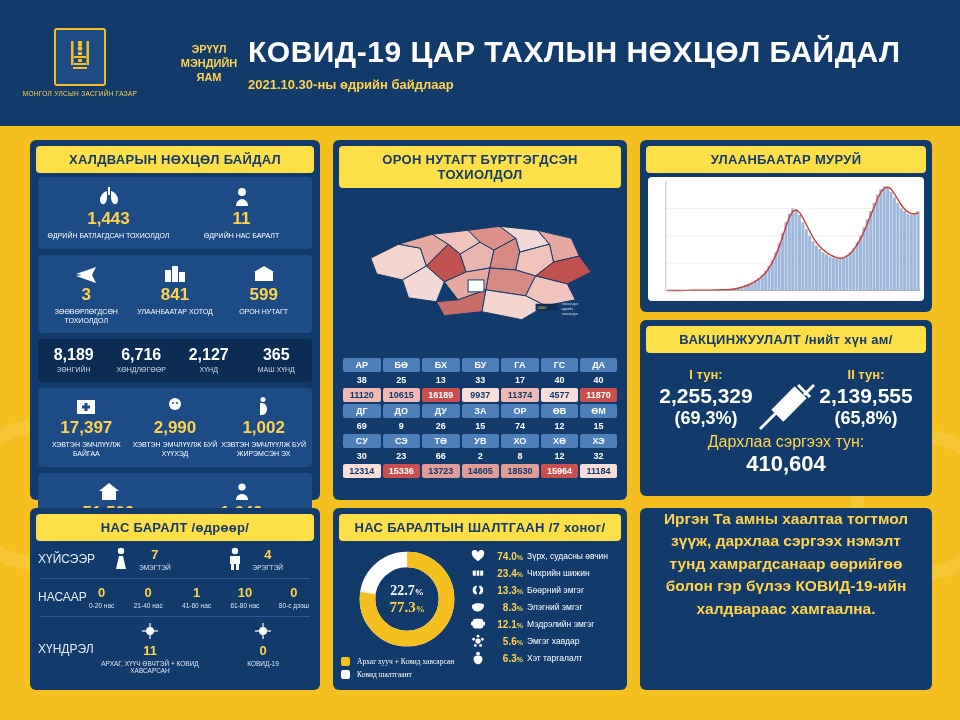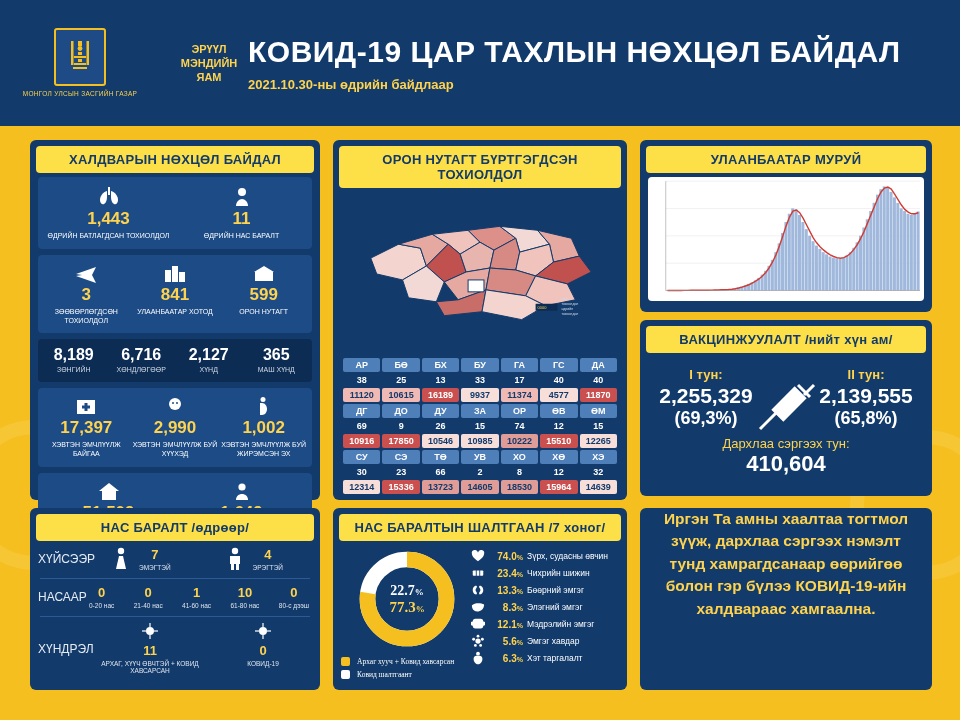--- a/index.html
+++ b/index.html
@@ -77,21 +77,21 @@
   
   #p-curve { left:640px; top:140px; width:292px; height:172px;}
   #p-vac { left:640px; top:320px; width:292px; height:176px;}
   .vac-wrap{ color:#fff; text-align:center; position:relative; height:120px;}
   .vac-col{ position:absolute; top:10px; width:120px; }
   .vac-col.l{ left:6px;} .vac-col.r{ right:6px;}
   .vac-t{ color:#ffd34d; font-size:13px; font-weight:bold; }
   .vac-n{ font-size:21px; font-weight:bold; margin-top:2px;}
   .vac-p{ font-size:18px; font-weight:bold;}
   .vac-bottom{ position:absolute; bottom:0; width:100%; }
-  .vac-bottom .l1{ color:#ffd34d; font-size:13px;text-align:center;}
+  .vac-bottom .l1{ color:#ffd34d; font-size:16px;text-align:center;}
   .vac-bottom .l2{ color:#fff; font-size:22px; font-weight:bold;}
 
   
   #p-deaths{ left:30px; top:508px; width:290px; height:182px;}
   .drow{ display:flex; align-items:center; color:#fff; padding:2px 8px;}
   .drow .tag{ width:48px; font-size:12px; color:#e6ecf4;}
   .agebox{ text-align:center; margin:0 3px;}
   .agebox .n{ color:#ffd34d; font-size:13px; font-weight:bold;}
   .agebox .s{ font-size:6.5px; color:#dde5ef; line-height:1.2; margin-top:2px;}
   .sep{ height:1px; background:#2b5a96; margin:4px 10px;}
@@ -372,29 +372,20 @@
       </tr>
       <tr>
         <td class="cnt">69</td>
         <td class="cnt">9</td>
         <td class="cnt">26</td>
         <td class="cnt">15</td>
         <td class="cnt">74</td>
         <td class="cnt">12</td>
         <td class="cnt">15</td>
       </tr>
-      <tr>
-        <td class="tot hot">10916</td>
-        <td class="tot hot">17850</td>
-        <td class="tot pale">10546</td>
-        <td class="tot pale">10985</td>
-        <td class="tot mid">10222</td>
-        <td class="tot hot">15510</td>
-        <td class="tot pale">12265</td>
-      </tr>
 
       <tr>
         <td class="hdr">СУ</td>
         <td class="hdr">СЭ</td>
         <td class="hdr">ТӨ</td>
         <td class="hdr">УВ</td>
         <td class="hdr">ХО</td>
         <td class="hdr">ХӨ</td>
         <td class="hdr">ХЭ</td>
       </tr>
@@ -407,21 +398,21 @@
         <td class="cnt">12</td>
         <td class="cnt">32</td>
       </tr>
       <tr>
         <td class="tot pale">12314</td>
         <td class="tot hot">15336</td>
         <td class="tot mid">13723</td>
         <td class="tot mid">14605</td>
         <td class="tot mid">18530</td>
         <td class="tot hot">15964</td>
-        <td class="tot pale">14639</td>
+        <td class="tot pale">11184</td>
       </tr>
     </tbody>
       </table>
   </div>
 
   <div class="panel" id="p-curve">
     <div class="panel-title">УЛААНБААТАР МУРУЙ</div>
     <div class="white-card" style="margin:0 8px 8px 8px; height:124px; position:relative;">
       <svg id="curve-svg" viewBox="0 0 280 118" width="100%" height="124" preserveAspectRatio="none">
           <line x1="18" y1="4" x2="276" y2="4" stroke="#e3e3e3" stroke-width="0.5"></line>

